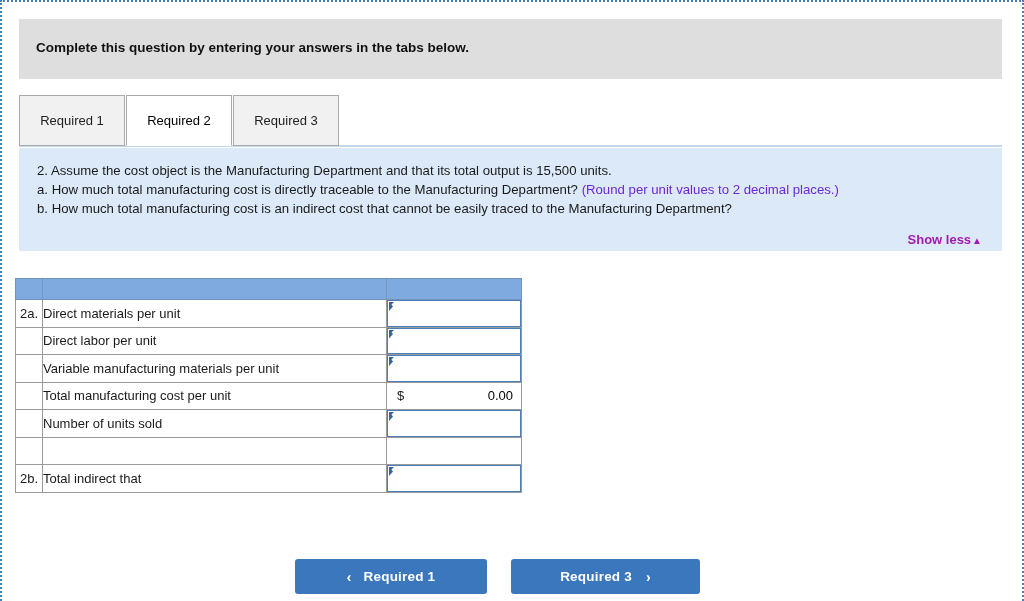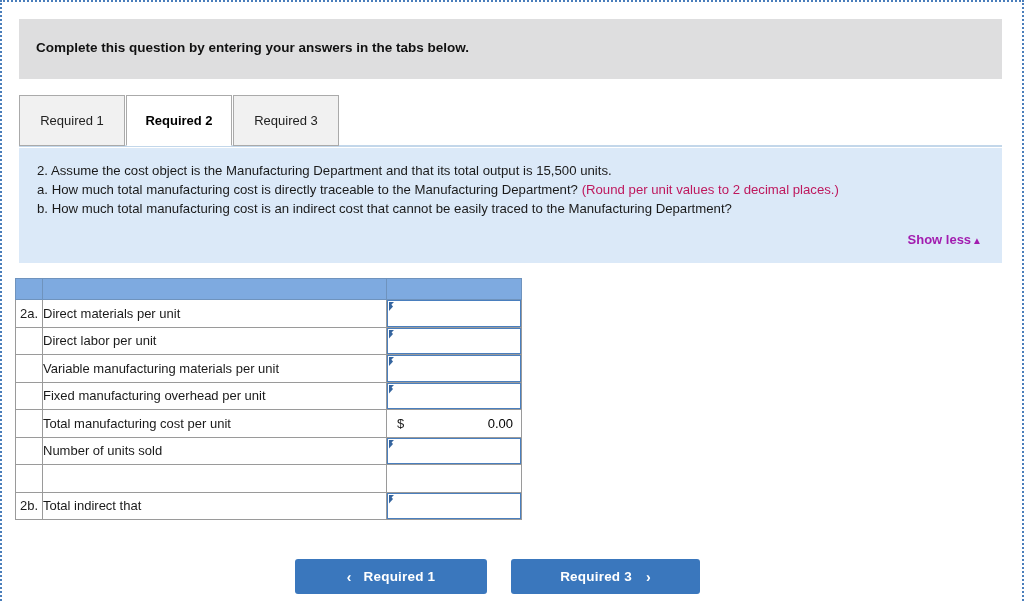--- a/index.html
+++ b/index.html
@@ -76,43 +76,42 @@
     justify-content: center;
     font-size: 13px;
     color: #222;
     cursor: pointer;
   }
   .tab.active {
     background: #ffffff;
     border-bottom-color: #ffffff;
     z-index: 3;
     color: #000;
-    font-weight: bold;
   }
   .tab-1 { left: 0px;   width: 106px; }
   .tab-2 { left: 107px; width: 106px; }
   .tab-3 { left: 214px; width: 106px; }
 
   
   .question-panel {
     position: absolute;
     left: 17px;
     top: 146px;
     width: 983px;
-    height: 115px;
+    height: 103px;
     background: #dbe9f8;
     box-sizing: border-box;
     padding: 13px 18px 0 18px;
   }
   .q-line {
     font-size: 13.2px;
     line-height: 19px;
     color: #1a1a1a;
   }
-  .q-red { color: #be185d; }
+  .q-red { color: #6d28d9; }
   .show-less {
     position: absolute;
     right: 20px;
     top: 84px;
     font-size: 13px;
     font-weight: bold;
     color: #a21caf;
     cursor: pointer;
     white-space: nowrap;
   }
@@ -272,27 +271,20 @@
       </tr>
 
       <tr>
         <td class="col-ref"></td>
         <td class="col-label">Variable manufacturing materials per unit</td>
         <td class="col-value entry">
           <div class="entry-box"></div>
         </td>
       </tr>
 
-      <tr>
-        <td class="col-ref"></td>
-        <td class="col-label">Fixed manufacturing overhead per unit</td>
-        <td class="col-value entry">
-          <div class="entry-box"></div>
-        </td>
-      </tr>
 
       <tr>
         <td class="col-ref"></td>
         <td class="col-label">Total manufacturing cost per unit</td>
         <td class="col-value">
           <div class="money">
             <span class="sym">$</span>
             <span class="amt">0.00</span>
           </div>
         </td>

